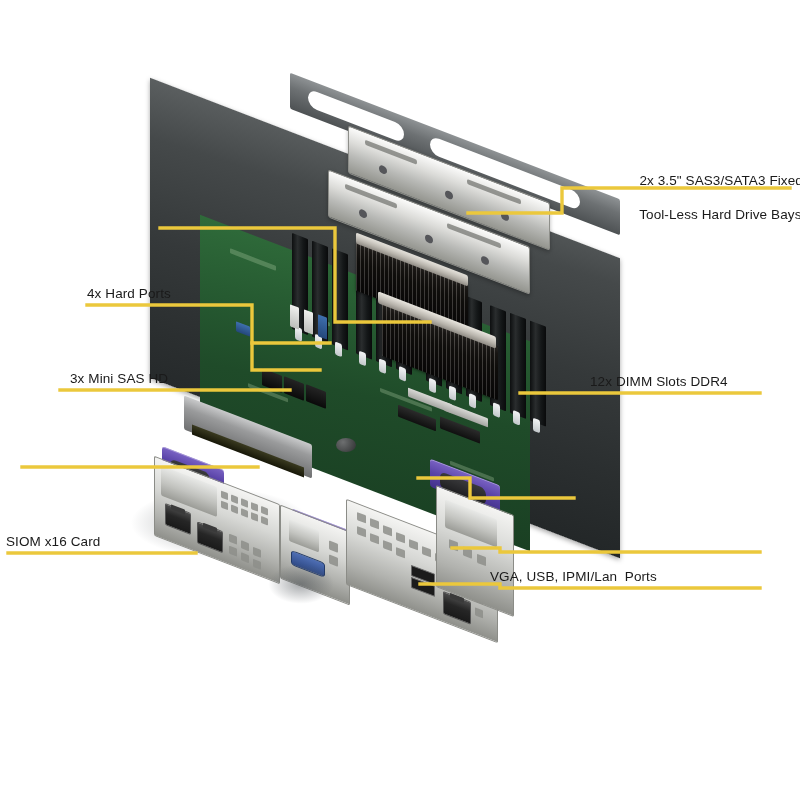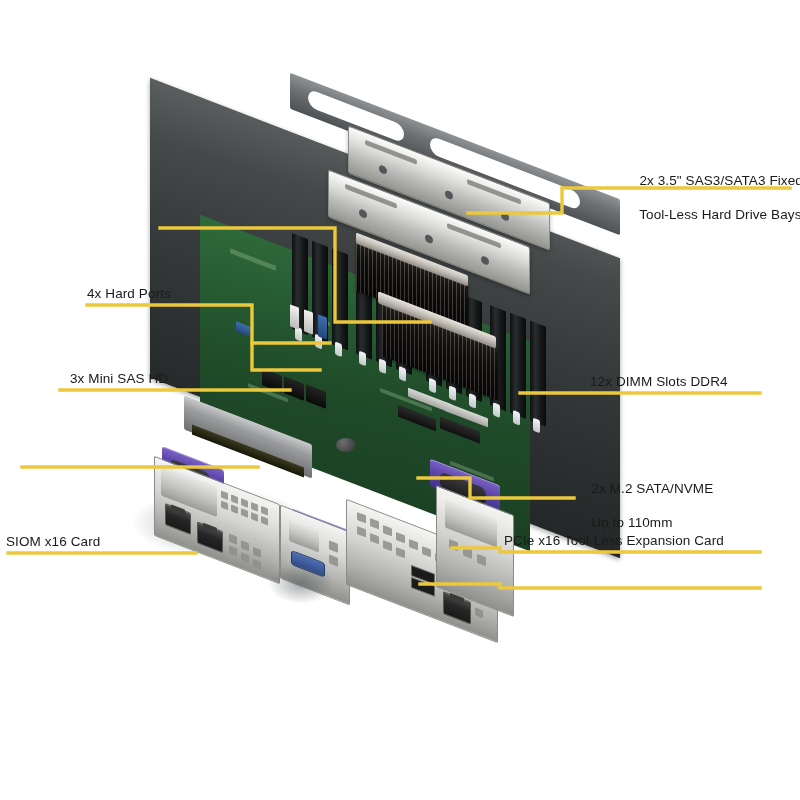--- a/index.html
+++ b/index.html
@@ -312,21 +312,17 @@
 
   <div class="callout" style="left:6px;top:533px;">SIOM x16 Card</div>
 
   <div class="callout" style="left:624px;top:155px;">
     <span>2x 3.5" SAS3/SATA3 Fixed</span><br>
     <span>Tool-Less Hard Drive Bays</span>
   </div>
 
   <div class="callout" style="left:590px;top:373px;">12x DIMM Slots DDR4</div>
 
-  <div class="callout" style="left:576px;top:463px;">
-    <span>2x M.2 SATA/NVME</span><br>
-    <span>Up to 110mm</span>
-  </div>
-
-  <div class="callout" style="left:504px;top:532px;">PCIe x16 Tool-Less Expansion Card</div>
-
+
+
+  <div class="callout" style="left:490px;top:568px;">VGA, USB, IPMI/Lan  Ports</div>
 
 </div>
 
 </body></html>

